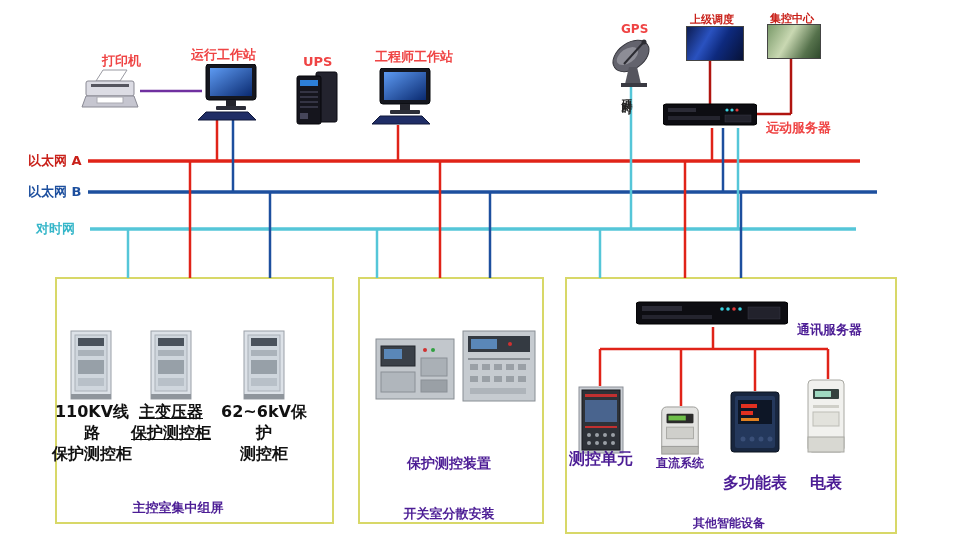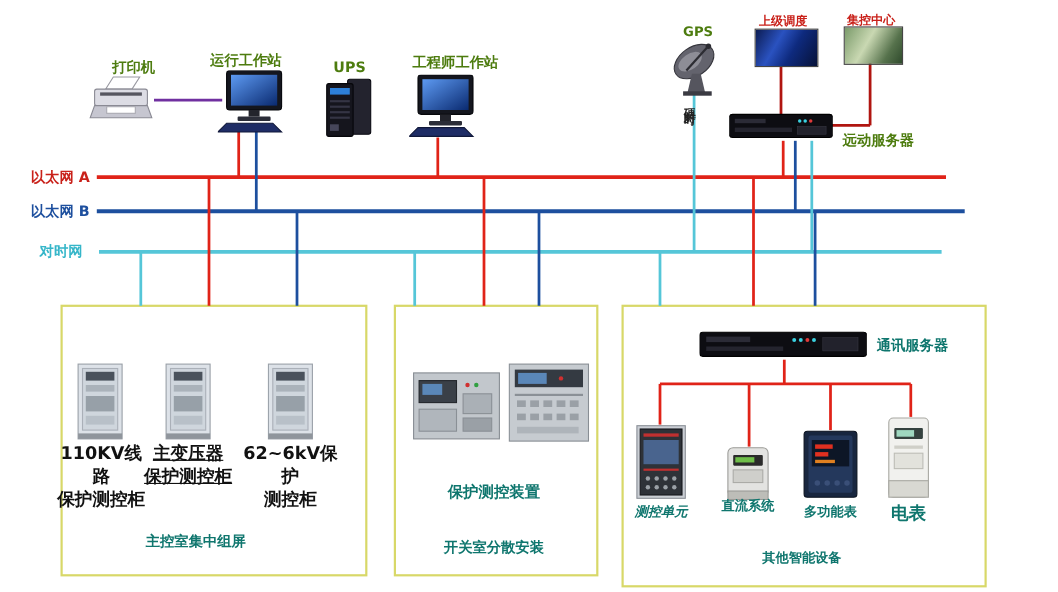--- a/index.html
+++ b/index.html
@@ -1,27 +1,27 @@
 <!DOCTYPE html>
 <html><head>
 <meta charset="utf-8">
 <style>
   html,body{margin:0;padding:0;background:#fff;}
   .canvas{position:relative;width:962px;height:538px;background:#fff;overflow:hidden;
           font-family:"DejaVu Sans",sans-serif;}
-  .lbl{position:absolute;font-weight:bold;color:#4d7c0f;white-space:nowrap;font-size:13px;z-index:12;}
+  .lbl{position:absolute;font-weight:bold;color:#ef4444;white-space:nowrap;font-size:13px;z-index:12;}
   .lbl.sm{font-size:11px;}
   .red-t{color:#c9211a;}
   .blue-t{color:#1d4f9e;}
   .cyan-t{color:#35b6c9;}
   .box{position:absolute;border:2px solid #d8d868;background:#fff;z-index:1;}
   .two-line{position:absolute;font-weight:bold;font-size:16px;color:#111;text-align:center;
             line-height:1.3;z-index:12;}
-  .caption{position:absolute;font-weight:bold;font-size:13px;color:#0f766e;text-align:center;
-           white-space:nowrap;z-index:12;}
+  .caption{position:absolute;font-weight:bold;font-size:13px;color:#4c1d95;text-align:center;
+           white-space:nowrap;z-index:12;margin-top:16px;}
   .vert{position:absolute;writing-mode:vertical-rl;text-orientation:upright;font-weight:bold;
         font-size:11px;color:#222;letter-spacing:2px;z-index:12;}
   .photo{position:absolute;border:1px solid #444;z-index:10;}
   .dev{position:absolute;z-index:10;}
   .dev svg{display:block;width:100%;height:100%;}
   #wires{position:absolute;left:0;top:0;z-index:5;pointer-events:none;}
 </style>
 </head>
 <body>
 
@@ -312,19 +312,19 @@
     <svg viewBox="0 0 40 74">
       <rect x="2" y="1" width="36" height="72" rx="4" fill="#f1f1ee" stroke="#a8a8a2"></rect>
       <rect x="7" y="10" width="26" height="10" rx="1" fill="#35423f"></rect>
       <rect x="9" y="12" width="16" height="6" fill="#9fd8c0"></rect>
       <rect x="7" y="26" width="26" height="3" fill="#cfcfc8"></rect>
       <rect x="7" y="33" width="26" height="14" fill="#e2e2dc" stroke="#bdbdb6"></rect>
       <rect x="2" y="58" width="36" height="15" fill="#d8d8d2" stroke="#a8a8a2"></rect>
     </svg>
   </div>
 
-  <div class="caption" style="left:566px;top:457px;width:70px;font-size:12px;font-style:italic;">测控单元</div>
-  <div class="caption" style="left:645px;top:452px;width:70px;font-size:12px;">直流系统</div>
-  <div class="caption" style="left:720px;top:457px;width:70px;font-size:12px;">多功能表</div>
+  <div class="caption" style="left:566px;top:433px;width:70px;font-size:16px;">测控单元</div>
+  <div class="caption" style="left:645px;top:439px;width:70px;font-size:12px;">直流系统</div>
+  <div class="caption" style="left:720px;top:457px;width:70px;font-size:16px;">多功能表</div>
   <div class="caption" style="left:791px;top:457px;width:70px;font-size:16px;">电表</div>
   <div class="caption" style="left:629px;top:499px;width:200px;font-size:12px;">其他智能设备</div>
 
 </div>
 
 </body></html>

